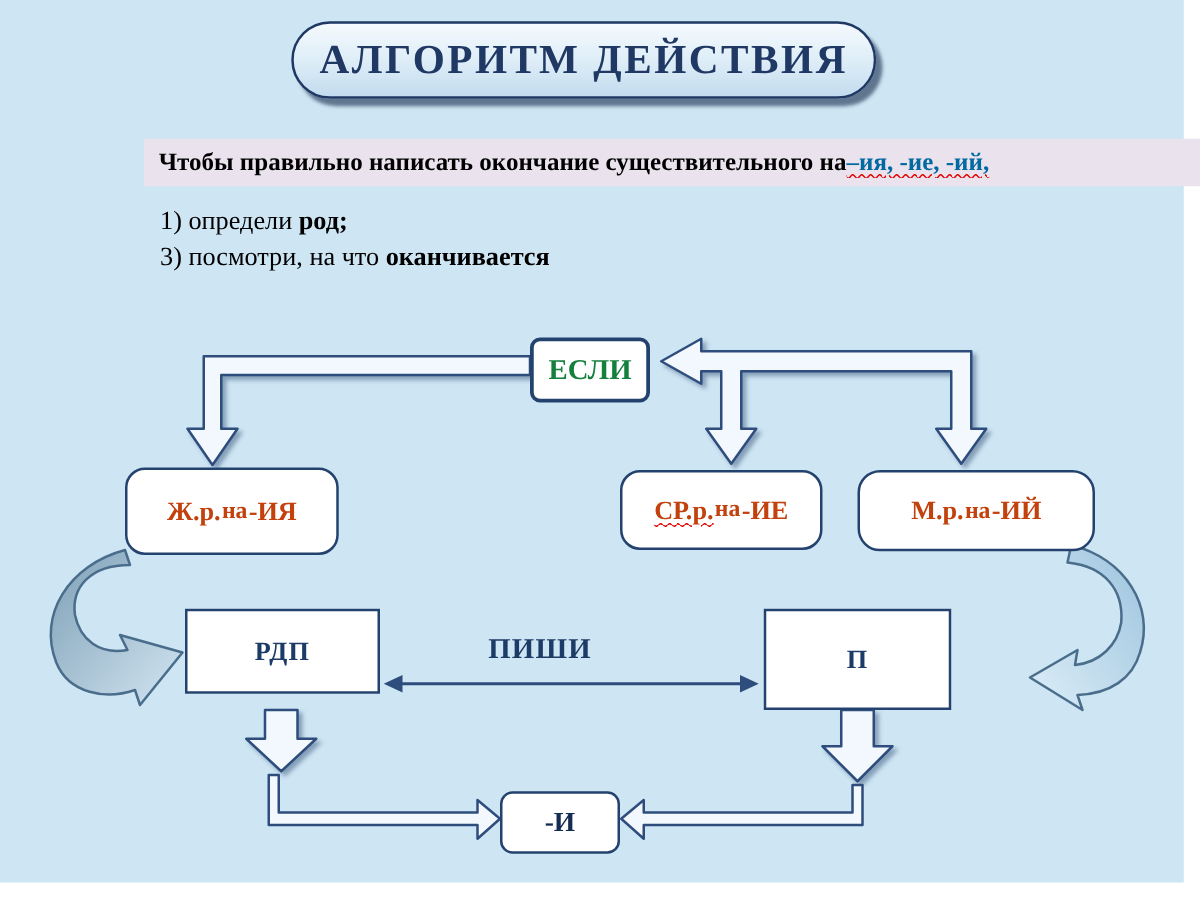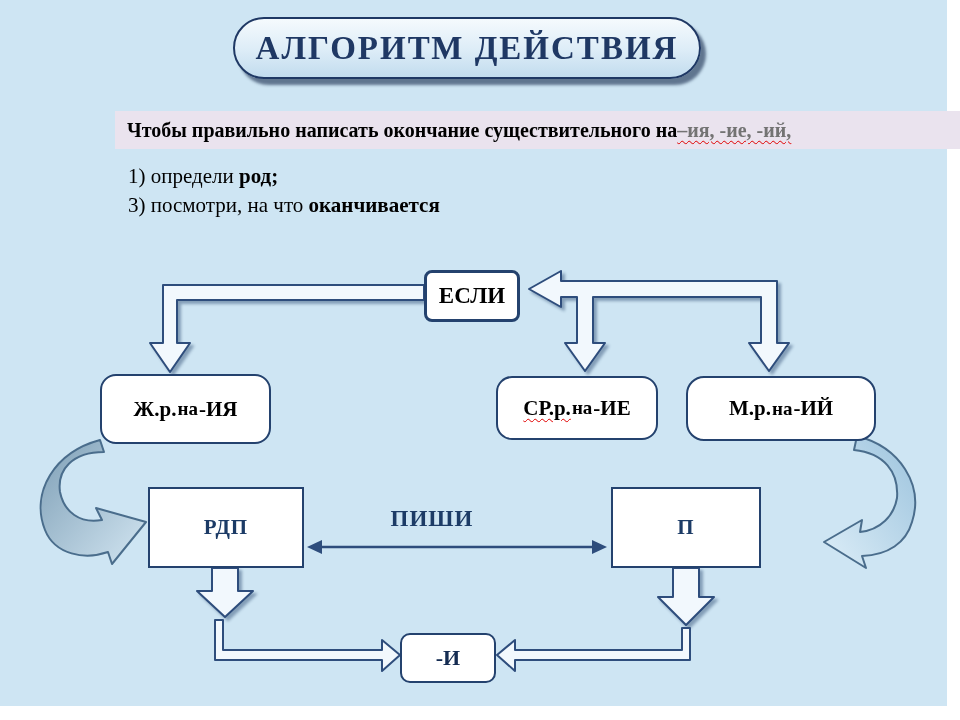--- a/index.html
+++ b/index.html
@@ -35,60 +35,60 @@
     position: absolute;
     left: 115px; top: 111px;
     width: 850px; height: 38px;
     background: #eae3ee;
     display: flex; align-items: center;
     padding-left: 12px;
     font-size: 20px; font-weight: bold; color: #000;
     white-space: nowrap;
   }
   .red-wavy {
-    color: #737373;
+    color: #0369a1;
     text-decoration: underline wavy #e00000 1px;
     text-underline-offset: 3px;
   }
   .sp-err {
     text-decoration: underline wavy #e00000 1px;
     text-underline-offset: 3px;
   }
   
   .steps {
     position: absolute;
     left: 128px; top: 162px;
     font-size: 21px; color: #000; line-height: 29px;
   }
   .steps b { font-weight: bold; }
   
   .node {
     position: absolute;
     background: #fff;
     border: 2px solid #24426e;
     display: flex; align-items: center; justify-content: center;
-    color: #000000;
+    color: #c2410c;
   }
   .if-box {
     left: 424px; top: 270px; width: 96px; height: 52px;
     border-radius: 8px; border-width: 3px;
-    font-size: 23px; font-weight: bold; color: #000000;
+    font-size: 23px; font-weight: bold; color: #15803d;
   }
   .branch { border-radius: 16px; font-size: 21px; }
   .branch b { font-weight: bold; }
   .branch .conn { font-size: 19px; font-weight: bold; margin: 0 1px; }
   #branch-zh { left: 100px; top: 374px; width: 171px; height: 70px; }
   #branch-sr { left: 496px; top: 376px; width: 162px; height: 64px; }
   #branch-m  { left: 686px; top: 376px; width: 190px; height: 65px; border-radius: 18px; }
   .case-box {
     border-width: 2px;
     font-size: 21px; font-weight: bold; color: #1c3b66;
     letter-spacing: 1px;
   }
-  #case-rdp { left: 148px; top: 487px; width: 156px; height: 81px; }
+  #case-rdp { left: 148px; top: 487px; width: 156px; height: 68px; }
   #case-p   { left: 611px; top: 487px; width: 150px; height: 81px; }
   .final-box {
     left: 400px; top: 633px; width: 96px; height: 50px;
     border-radius: 10px; border-width: 2.5px;
     font-size: 22px; font-weight: bold; color: #152c52;
   }
   .write-label {
     position: absolute;
     left: 380px; top: 506px; width: 104px;
     text-align: center;

